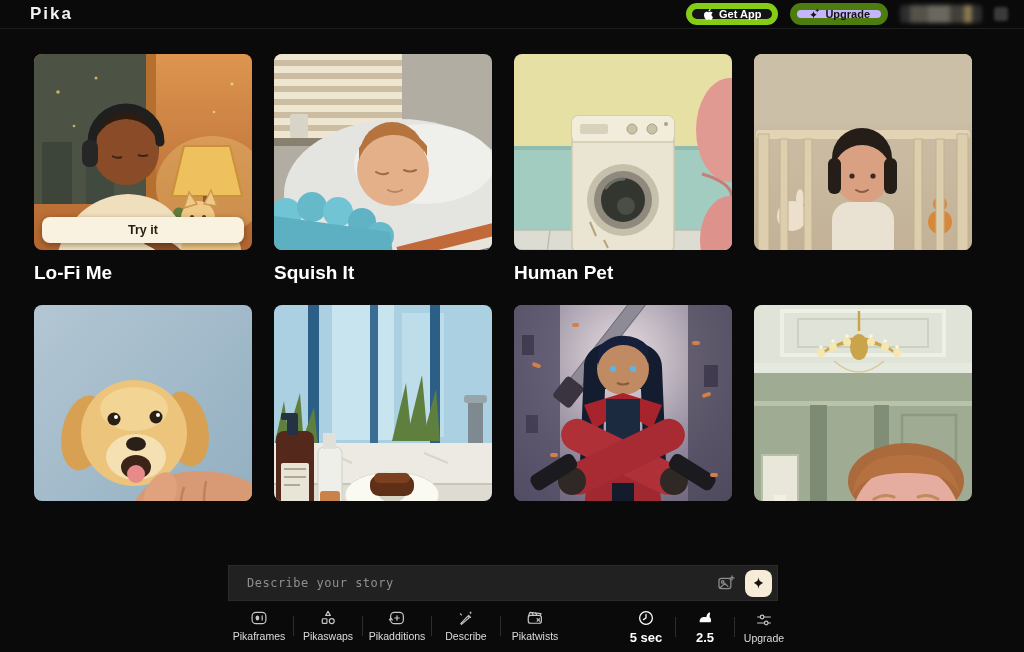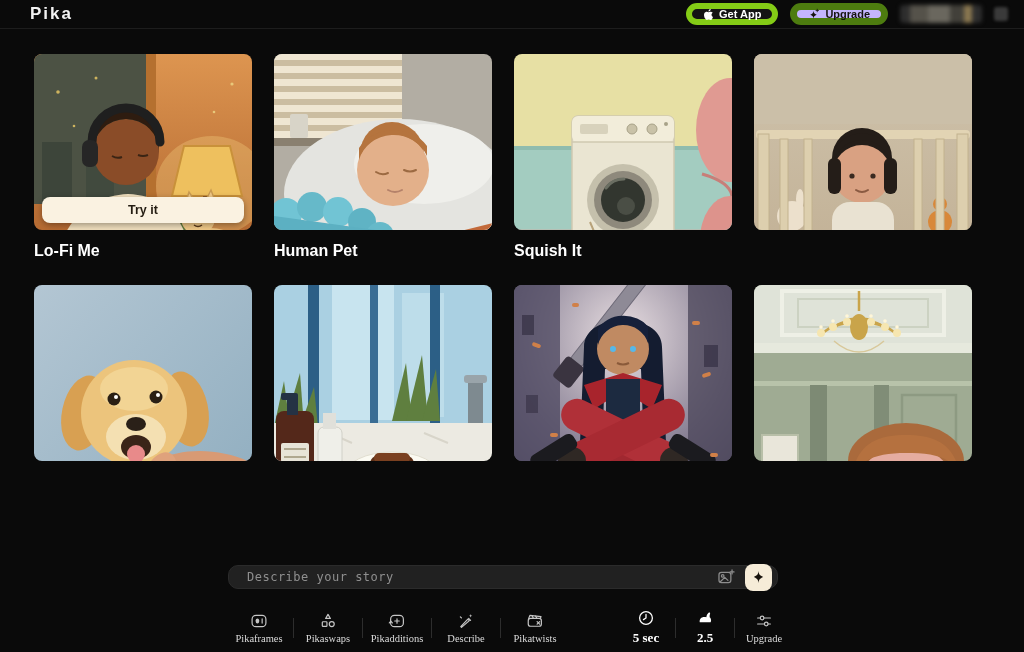--- a/index.html
+++ b/index.html
@@ -14,41 +14,41 @@
             padding:0 11px;font-size:11px;font-weight:700;cursor:pointer;box-sizing:border-box;}
   .btn-getapp{background:#141414;border:6px solid #84cc16;color:#fff;}
   .btn-upgrade{background:#c4b5fd;border:7px solid #4d7c0f;color:#161310;}
   .blur-pill{width:82px;height:18px;border-radius:4px;overflow:hidden;display:flex;filter:blur(2px);}
   .blur-pill span{height:100%;}
   .blur-square{width:14px;height:14px;border-radius:3px;background:#3a3a3a;filter:blur(1.5px);}
   
   .gallery{position:absolute;left:34px;top:54px;width:958px;height:491px;overflow:hidden;}
   .card-row{display:flex;gap:22px;}
   .label-row{display:flex;gap:22px;height:55px;align-items:flex-start;}
-  .label-row .card-label{width:218px;margin-top:12px;color:#fff;font-size:16px;font-weight:700;}
-  .card{position:relative;width:218px;height:176px;border-radius:8px;overflow:hidden;
+  .label-row .card-label{width:218px;margin-top:12px;color:#fff;font-size:19px;font-weight:700;}
+  .card{position:relative;width:218px;height:196px;border-radius:8px;overflow:hidden;
         background:#1a1a1a;flex:none;cursor:pointer;}
   .card svg{display:block;}
   .try-btn{position:absolute;left:8px;right:8px;bottom:7px;height:26px;border-radius:8px;
            background:#faf2e1;color:#241d12;font-size:12.5px;font-weight:700;
            display:flex;align-items:center;justify-content:center;cursor:pointer;
            box-shadow:0 2px 6px rgba(0,0,0,.35);}
   
   .bottombar{position:absolute;left:0;top:545px;width:1024px;height:107px;background:#0a0a0a;}
-  .promptbar{position:absolute;left:228px;top:20px;width:550px;height:24px;background:#212121;
-             border:1px solid #2b2b2b;border-radius:10px;display:flex;align-items:center;
+  .promptbar{position:absolute;left:228px;top:20px;width:550px;height:36px;background:#212121;
+             border:1px solid #2b2b2b;border-radius:0;display:flex;align-items:center;
              padding:0 5px 0 16px;box-sizing:border-box;}
   .prompt-input{flex:1;background:transparent;border:none;outline:none;color:#ddd;
                 font-family:"DejaVu Sans Mono",monospace;font-size:12px;letter-spacing:.5px;}
   .prompt-input::placeholder{color:#8f8f8f;}
   .img-icon{color:#8d8d8d;margin-right:9px;flex:none;display:flex;}
   .spark-btn{width:27px;height:27px;border-radius:8px;background:#f6ecd8;display:flex;
              align-items:center;justify-content:center;cursor:pointer;flex:none;border:none;}
-  .toolbar{position:absolute;left:225px;top:64px;width:568px;display:flex;align-items:center;
-           justify-content:space-between;font-family:Liberation Serif, serif;}
+  .toolbar{position:absolute;left:225px;top:64px;width:568px;display:flex;align-items:flex-start;
+           justify-content:space-between;}
   .tgroup{display:flex;align-items:center;}
   .titem{display:flex;flex-direction:column;align-items:center;gap:3px;width:68px;cursor:pointer;}
   .titem.narrow{width:58px;}
   .ticon{color:#c6c6c6;display:flex;}
   .tlabel{font-size:10.5px;color:#dcdcdc;white-space:nowrap;}
   .tlabel.strong{font-weight:700;color:#fff;font-size:13px;}
   .tdiv{width:1px;height:20px;background:#2d2d2d;flex:none;}
 </style>
 </head>
 <body>
@@ -243,22 +243,22 @@
               <rect x="50" y="85" width="8" height="153"></rect>
             <rect x="160" y="85" width="8" height="153"></rect>
               <rect x="182" y="85" width="8" height="153"></rect>
           </g>
         </svg>
       </div>
     </div>
 
     <div class="label-row">
       <div class="card-label">Lo-Fi Me</div>
+      <div class="card-label">Squish It</div>
       <div class="card-label">Human Pet</div>
-      <div class="card-label">Squish It</div>
     </div>
 
     <div class="card-row">
 
       <div class="card">
         <svg width="218" height="238" viewBox="0 0 218 238">
           <defs>
               <linearGradient id="g5" x1="0" y1="0" x2="1" y2="1">
                 <stop offset="0" stop-color="#b3c6d3"></stop>
                 <stop offset="1" stop-color="#8fadbf"></stop>

